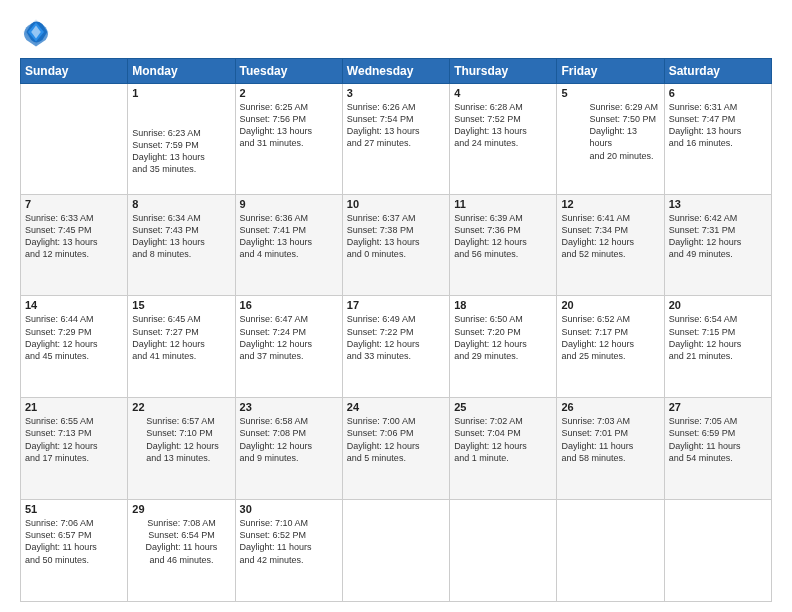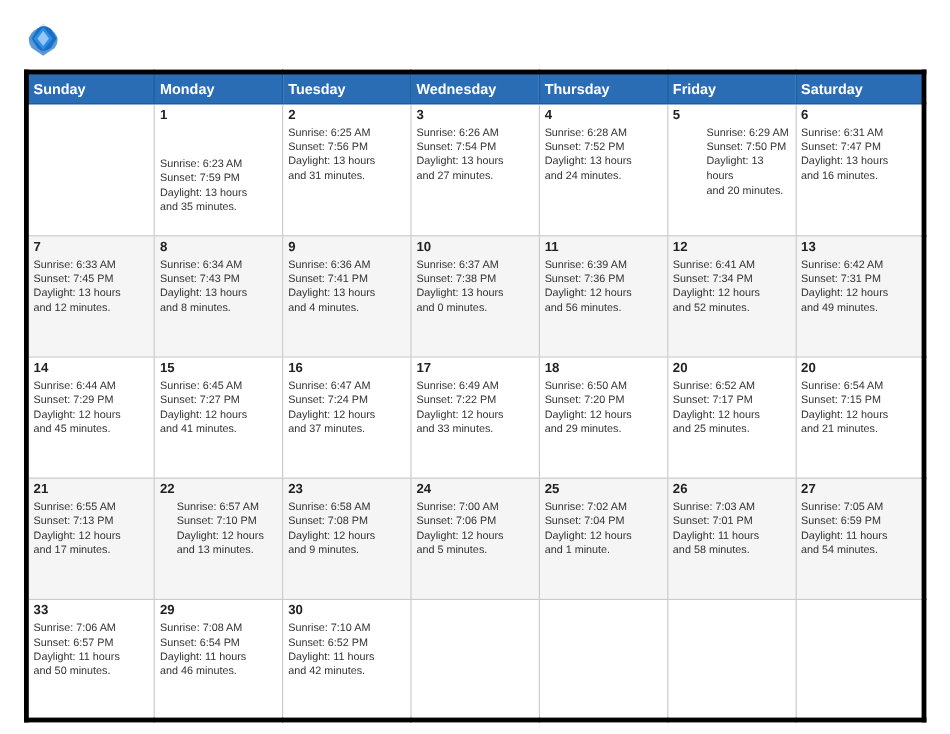--- a/index.html
+++ b/index.html
@@ -47,21 +47,21 @@
       font-weight: bold;
       color: #222;
       line-height: 1.1;
     }
     .location {
       font-size: 14px;
       color: #444;
     }
     .calendar {
       flex: 1;
-      border: 4px solid #000000;
+      border: 1px solid #000000;
       border-collapse: collapse;
       width: 100%;
       table-layout: fixed;
     }
     .calendar th {
       background-color: #2a6db5;
       color: #fff;
       font-size: 12px;
       font-weight: bold;
       padding: 5px 4px;
@@ -325,29 +325,29 @@
           <td>
             <span class="day-number">27</span>
             <div class="day-info" style="white-space: pre-line;">Sunrise: 7:05 AM
 Sunset: 6:59 PM
 Daylight: 11 hours
 and 54 minutes.</div>
           </td>
         </tr>
         <tr>
           <td>
-            <span class="day-number">33</span>
+            <span class="day-number">51</span>
             <div class="day-info" style="white-space: pre-line;">Sunrise: 7:06 AM
 Sunset: 6:57 PM
 Daylight: 11 hours
 and 50 minutes.</div>
           </td>
           <td>
             <span class="day-number">29</span>
-            <div class="day-info" style="white-space: pre-line;">Sunrise: 7:08 AM
+            <div class="day-info" style="white-space: pre-line; text-align: center;">Sunrise: 7:08 AM
 Sunset: 6:54 PM
 Daylight: 11 hours
 and 46 minutes.</div>
           </td>
           <td>
             <span class="day-number">30</span>
             <div class="day-info" style="white-space: pre-line;">Sunrise: 7:10 AM
 Sunset: 6:52 PM
 Daylight: 11 hours
 and 42 minutes.</div>

